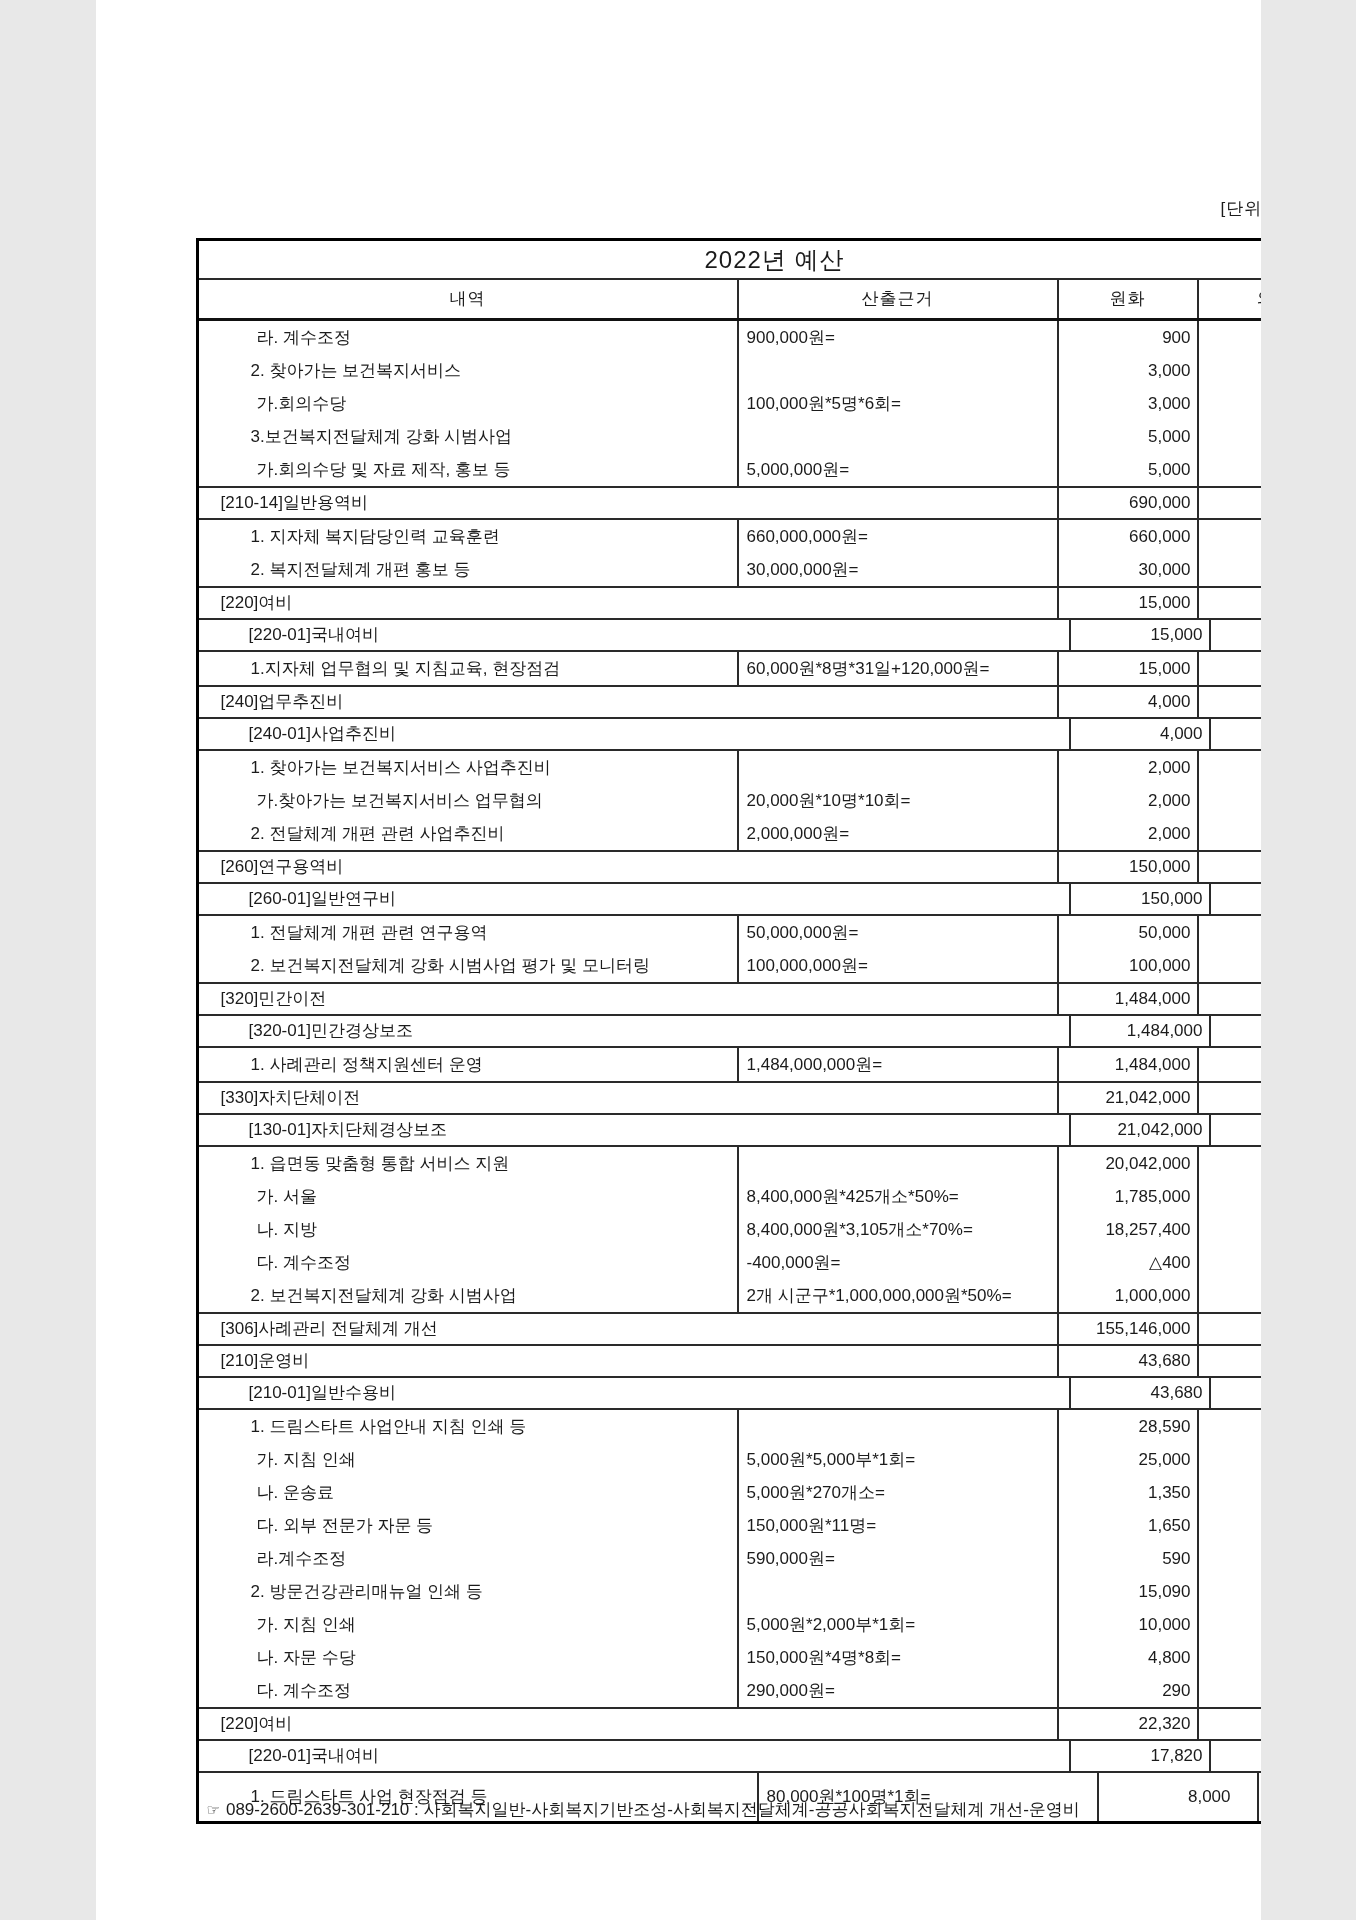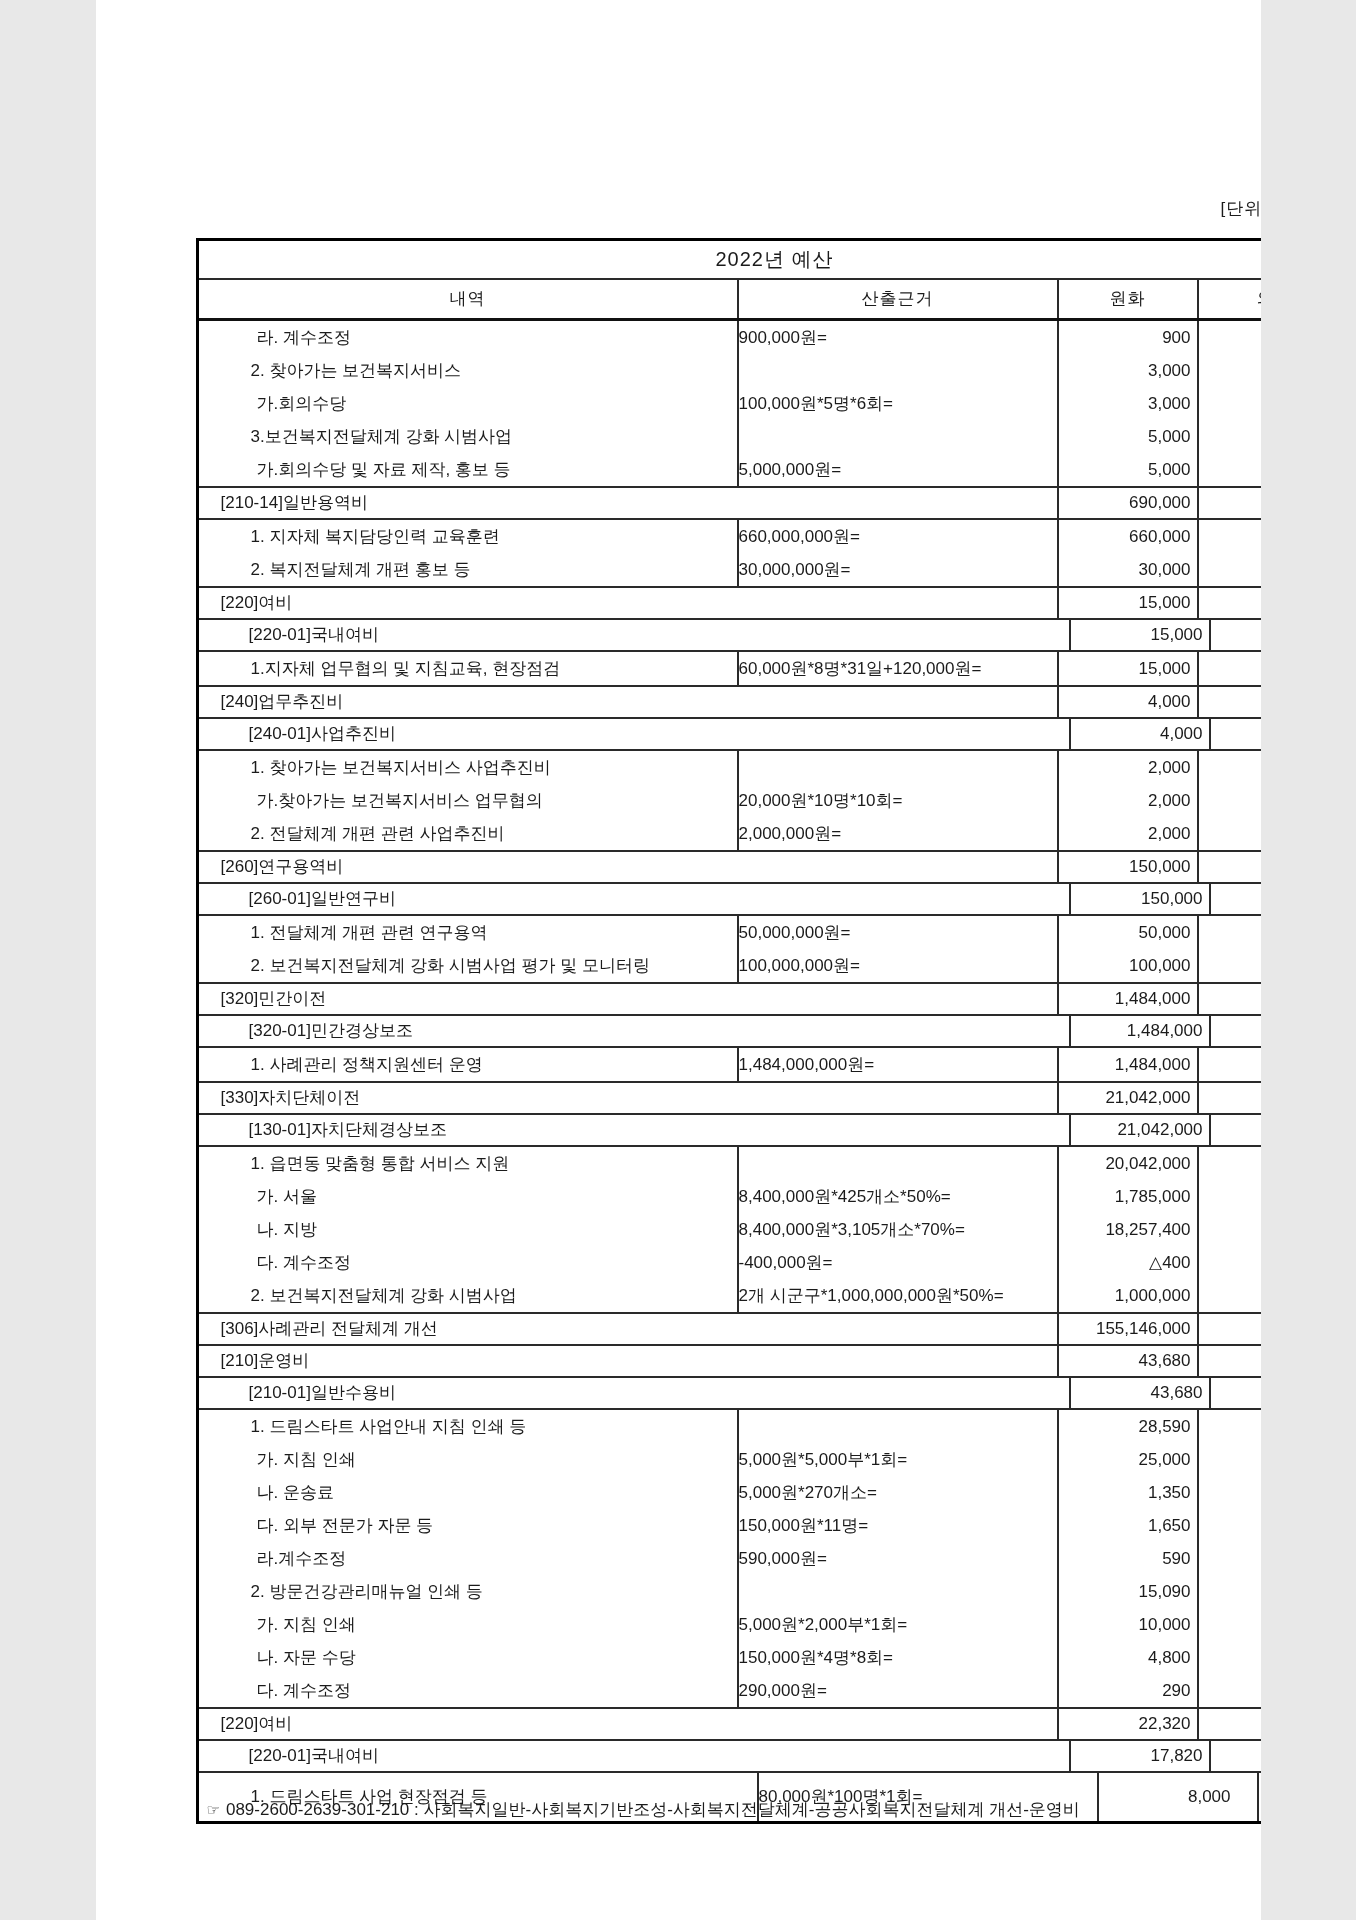--- a/index.html
+++ b/index.html
@@ -10,21 +10,21 @@
   }
   .unit-label {
     position:absolute; top:197px; left:100px; width:1158px;
     text-align:right; font-size:17px; letter-spacing:1px;
   }
   .budget-table {
     position:absolute; top:238px; left:100px; width:1158px;
     border:3px solid #000; background:#fff; box-sizing:border-box;
   }
   .title-row {
-    height:37px; line-height:37px; text-align:center; font-size:20px;
+    height:37px; line-height:37px; text-align:center; font-size:24px;
     border-bottom:2px solid #2a2a2a; letter-spacing:1px;
   }
   .header-row {
     display:flex; height:38px; line-height:38px; font-size:17px;
     border-bottom:3px solid #111; text-align:center; letter-spacing:1px;
   }
   .c1 { width:538px; box-sizing:border-box;border-radius:9px; }
   .c2 { width:320px; box-sizing:border-box; border-left:2px solid #2a2a2a; }
   .c3 { width:140px; box-sizing:border-box; border-left:2px solid #2a2a2a; }
   .c4 { flex:1; box-sizing:border-box; border-left:2px solid #2a2a2a; }
@@ -32,21 +32,21 @@
   .row:last-child { border-bottom:none;gap:20px; }
   .row.section { height:30px; line-height:30px; }
   .section-cell { width:858px; box-sizing:border-box; white-space:nowrap; overflow:hidden; }
   .section.lv1 .section-cell { padding-left:22px; }
   .section.lv2 .section-cell { padding-left:38px;margin-left:12px; }
   .gcol { display:flex; flex-direction:column; }
   .line { height:33px; line-height:33px; white-space:nowrap; overflow:hidden; }
   .group.tall .line { height:48px; line-height:48px; }
   .desc.num { padding-left:52px; }
   .desc.sub { padding-left:58px; }
-  .calc-val { }
+  .calc-val { padding-left:8px; }
   .krw-val { text-align:right; padding-right:6px; }
   .footer-note {
     position:absolute; top:1798px; left:86px; width:1220px;
     font-size:17px; white-space:nowrap;margin-left:25px;
   }
   .footer-note .hand { font-size:15px; margin-right:6px; }
   .page-number {
     position:absolute; top:1824px; left:0; width:1356px; text-align:right;
     font-size:18px; font-family:"Liberation Serif", serif; letter-spacing:2px;margin-left:48px;
   }

